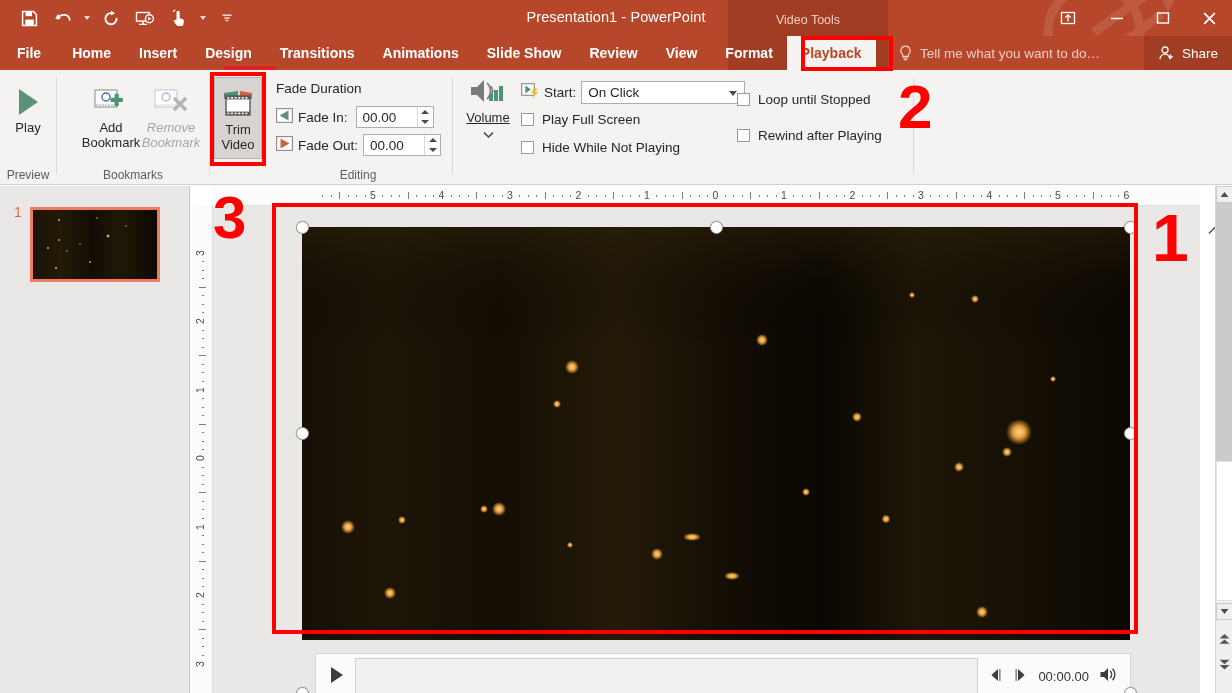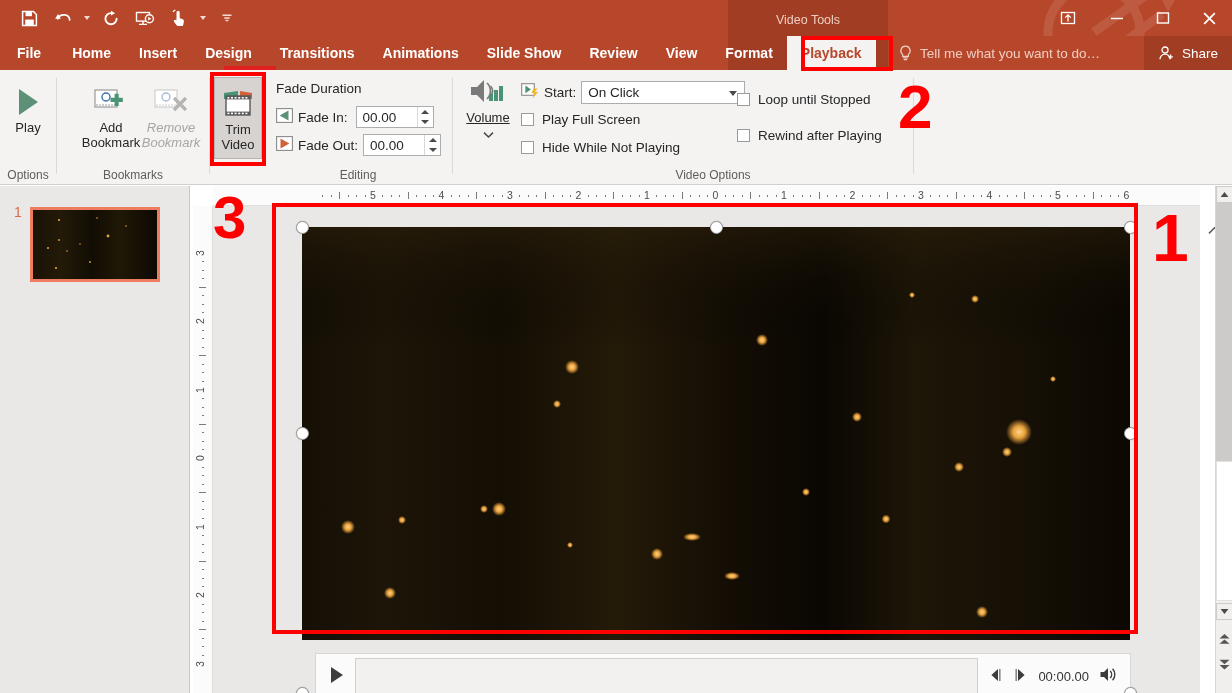--- a/index.html
+++ b/index.html
@@ -251,20 +251,21 @@
       <div class="qat-caret">
           <i></i>
         </div>
       <div class="qat-btn">
         <svg width="14" height="14" viewBox="0 0 14 14">
             <path d="M2.5 4.2 L11.5 4.2 M4.2 7 L9.8 7 M5.6 9.4 L8.4 9.4" stroke="#f3d9d2" stroke-width="1.5"></path>
           </svg>
       </div>
     </div>
 
+    <div class="app-title">Presentation1 - PowerPoint</div>
     <div class="ctx-title">Video Tools</div>
 
     <div class="win-ctrls">
       <div class="win-btn wide">
         <svg width="16" height="16" viewBox="0 0 16 16">
             <rect x="1.5" y="2.5" width="13" height="11" fill="none" stroke="#fff" stroke-width="1.3"></rect>
             <path d="M8 11.5 L8 5 M5.2 7.6 L8 4.8 L10.8 7.6" stroke="#fff" stroke-width="1.3" fill="none"></path>
           </svg>
       </div>
       <div class="win-btn">
@@ -348,21 +349,21 @@
 
     <div class="grp" style="left:0;width:56px;">
       <div class="rbtn" style="left:4px;top:10px;width:48px;">
         <div class="ico">
           <svg width="30" height="32" viewBox="0 0 30 32">
               <path d="M6 3 L25 16 L6 29 Z" fill="#5c9178"></path>
             </svg>
         </div>
         <div>Play</div>
       </div>
-      <div class="grp-label">Options</div>
+      <div class="grp-label">Preview</div>
     </div>
     <div class="grp-sep" style="left:56px;"></div>
 
     <div class="grp" style="left:57px;width:152px;">
       <div class="rbtn" style="left:8px;top:10px;width:68px;margin-left:12px;">
         <div class="ico">
           <svg width="36" height="30" viewBox="0 0 36 30">
             <rect x="2" y="3" width="22" height="17" fill="#fff" stroke="#9a9a9a" stroke-width="1.2"></rect>
             <circle cx="13" cy="10" r="4" fill="none" stroke="#3a6fb0" stroke-width="1.4"></circle>
             <path d="M4 17 L4 19 M7 17 L7 19 M10 17 L10 19 M13 17 L13 19 M16 17 L16 19 M19 17 L19 19 M22 17 L22 19" stroke="#9a9a9a" stroke-width="1"></path>
@@ -504,21 +505,20 @@
 
       <div style="position:absolute;left:284px;top:22px;display:flex;align-items:center;gap:8px;">
         <span class="chk"></span>
         <span style="font-size:13.5px;">Loop until Stopped</span>
       </div>
       <div style="position:absolute;left:284px;top:58px;display:flex;align-items:center;gap:8px;">
         <span class="chk"></span>
         <span style="font-size:13.5px;">Rewind after Playing</span>
       </div>
 
-      <div class="grp-label" style="left:60px;width:400px;">Video Options</div>
     </div>
     <div class="grp-sep" style="left:913px;"></div>
 
     <div class="ribbon-collapse">
       <svg width="13" height="9" viewBox="0 0 13 9">
           <path d="M1 7.4 L6.5 1.8 L12 7.4" fill="none" stroke="#5d5d5d" stroke-width="1.6"></path>
         </svg>
     </div>
   </div>
 

